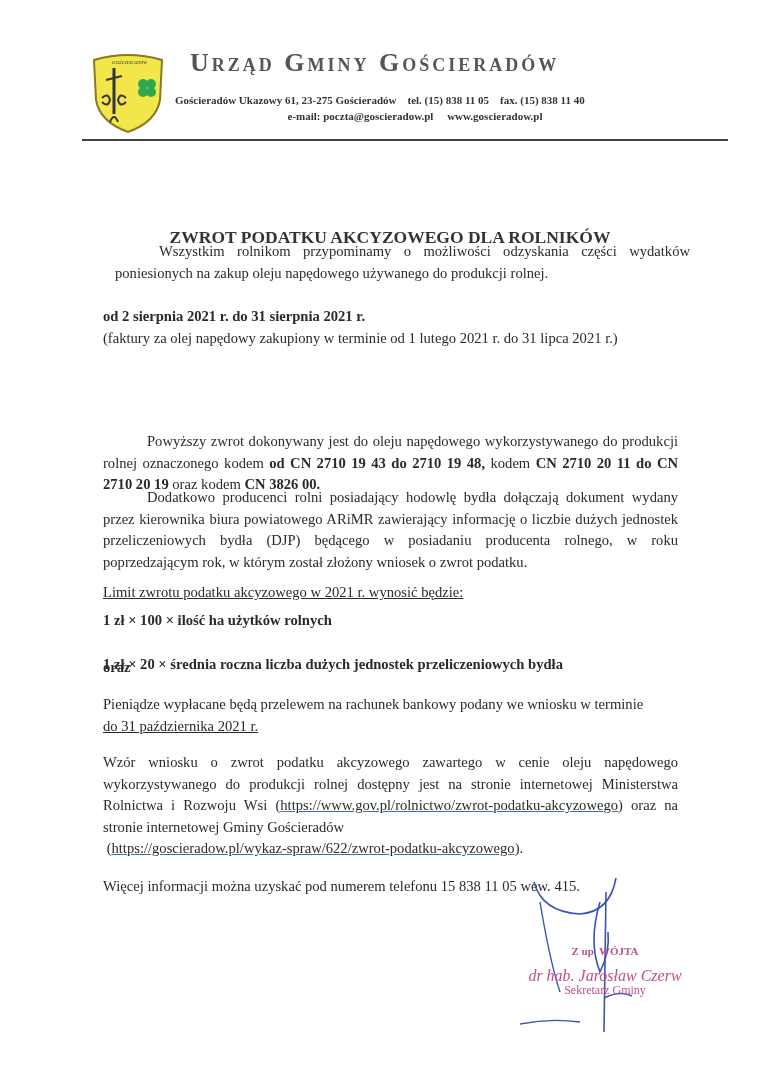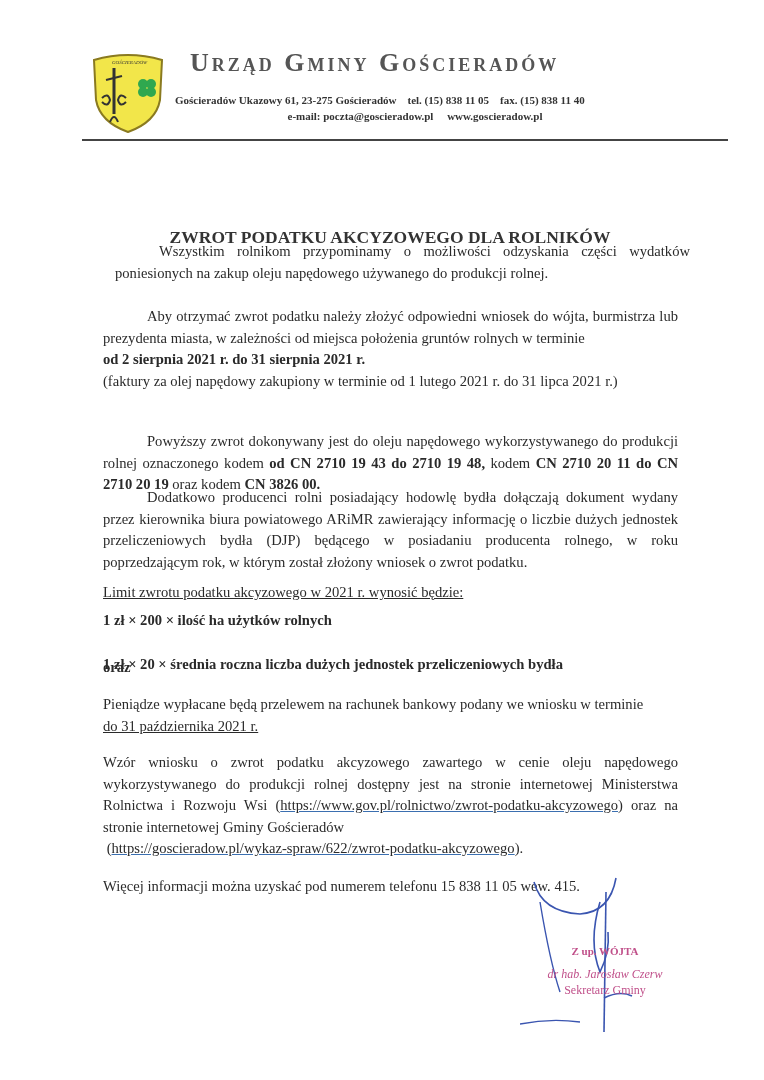--- a/index.html
+++ b/index.html
@@ -57,31 +57,30 @@
 </div>
 <div class="abs hr"></div>
 
 <div class="abs title">
   <div>ZWROT PODATKU AKCYZOWEGO DLA ROLNIKÓW</div>
 </div>
 
 <p class="para indent" style="top:241px;margin-left:12px;">Wszystkim rolnikom przypominamy o możliwości odzyskania części wydatków poniesionych na zakup oleju napędowego używanego do produkcji rolnej.</p>
 
 <div class="para" style="top:306px;">
-  <p class="indent">Aby otrzymać zwrot podatku należy złożyć odpowiedni wniosek do wójta, burmistrza lub prezydenta miasta, w zależności od miejsca położenia gruntów rolnych w terminie</p>
   <p class="center"><b>od 2 sierpnia 2021 r. do 31 sierpnia 2021 r.</b></p>
   <p class="center">(faktury za olej napędowy zakupiony w terminie od 1 lutego 2021 r. do 31 lipca 2021 r.)</p>
 </div>
 
 <p class="para indent" style="top:410px;margin-top:21px;"><span>Powyższy zwrot dokonywany jest do oleju napędowego wykorzystywanego do produkcji rolnej oznaczonego kodem </span><b>od CN 2710 19 43 do 2710 19 48,</b><span> kodem </span><b>CN 2710 20 11 do CN 2710 20 19</b><span> oraz kodem </span><b>CN 3826 00.</b></p>
 
 <p class="para indent" style="top:487px;">Dodatkowo producenci rolni posiadający hodowlę bydła dołączają dokument wydany przez kierownika biura powiatowego ARiMR zawierający informację o liczbie dużych jednostek przeliczeniowych bydła (DJP) będącego w posiadaniu producenta rolnego, w roku poprzedzającym rok, w którym został złożony wniosek o zwrot podatku.</p>
 
 <p class="para u" style="top:582px;text-align:left;">Limit zwrotu podatku akcyzowego w 2021 r. wynosić będzie:</p>
-<p class="para center" style="top:610px;"><b>1 zł × 200 × ilość ha użytków rolnych</b></p>
+<p class="para center" style="top:610px;"><b>1 zł × 100 × ilość ha użytków rolnych</b></p>
 <p class="para center" style="top:633px;margin-top:24px;"><b>oraz</b></p>
 <p class="para center" style="top:654px;"><b>1 zł × 20 × średnia roczna liczba dużych jednostek przeliczeniowych bydła</b></p>
 
 <div class="para" style="top:694px;text-align:left;">
   <p>Pieniądze wypłacane będą przelewem na rachunek bankowy podany we wniosku w terminie</p>
   <p class="u">do 31 października 2021 r.</p>
 </div>
 
 <p class="para" style="top:752px;"><span>Wzór wniosku o zwrot podatku akcyzowego zawartego w cenie oleju napędowego wykorzystywanego do produkcji rolnej dostępny jest na stronie internetowej Ministerstwa Rolnictwa i Rozwoju Wsi (</span><a class="link">https://www.gov.pl/rolnictwo/zwrot-podatku-akcyzowego</a><span>) oraz na stronie internetowej Gminy Gościeradów</span><br>&nbsp;(<a class="link">https://goscieradow.pl/wykaz-spraw/622/zwrot-podatku-akcyzowego</a><span>).</span></p>
 
@@ -91,14 +90,14 @@
   <svg width="180" height="160" viewBox="0 0 180 160">
     <path d="M14 10 Q22 40 60 42 Q90 40 96 6" fill="none" stroke="#3a55b0" stroke-width="1.6"></path>
     <path d="M80 30 Q68 70 80 100 Q90 80 88 60" fill="none" stroke="#3a55b0" stroke-width="1.6"></path>
     <path d="M86 20 L84 160" fill="none" stroke="#3a55b0" stroke-width="1.6"></path>
     <path d="M20 30 Q30 90 40 120" fill="none" stroke="#3a55b0" stroke-width="1.4"></path>
     <path d="M84 126 Q100 118 112 124" fill="none" stroke="#3a55b0" stroke-width="1.4"></path>
     <path d="M0 152 Q30 146 60 150" fill="none" stroke="#3a55b0" stroke-width="1.4"></path>
   </svg>
 </div>
 <div class="stamp" style="top:945px;font-size:11px;font-weight:bold;">Z up. WÓJTA</div>
-<div class="stamp" style="top:967px;font-size:12px;font-style:italic;">dr hab. Jarosław Czerw</div>
+<div class="stamp" style="top:967px;font-size:16px;font-style:italic;">dr hab. Jarosław Czerw</div>
 <div class="stamp" style="top:983px;font-size:12px;">Sekretarz Gminy</div>
 
 </body></html>

